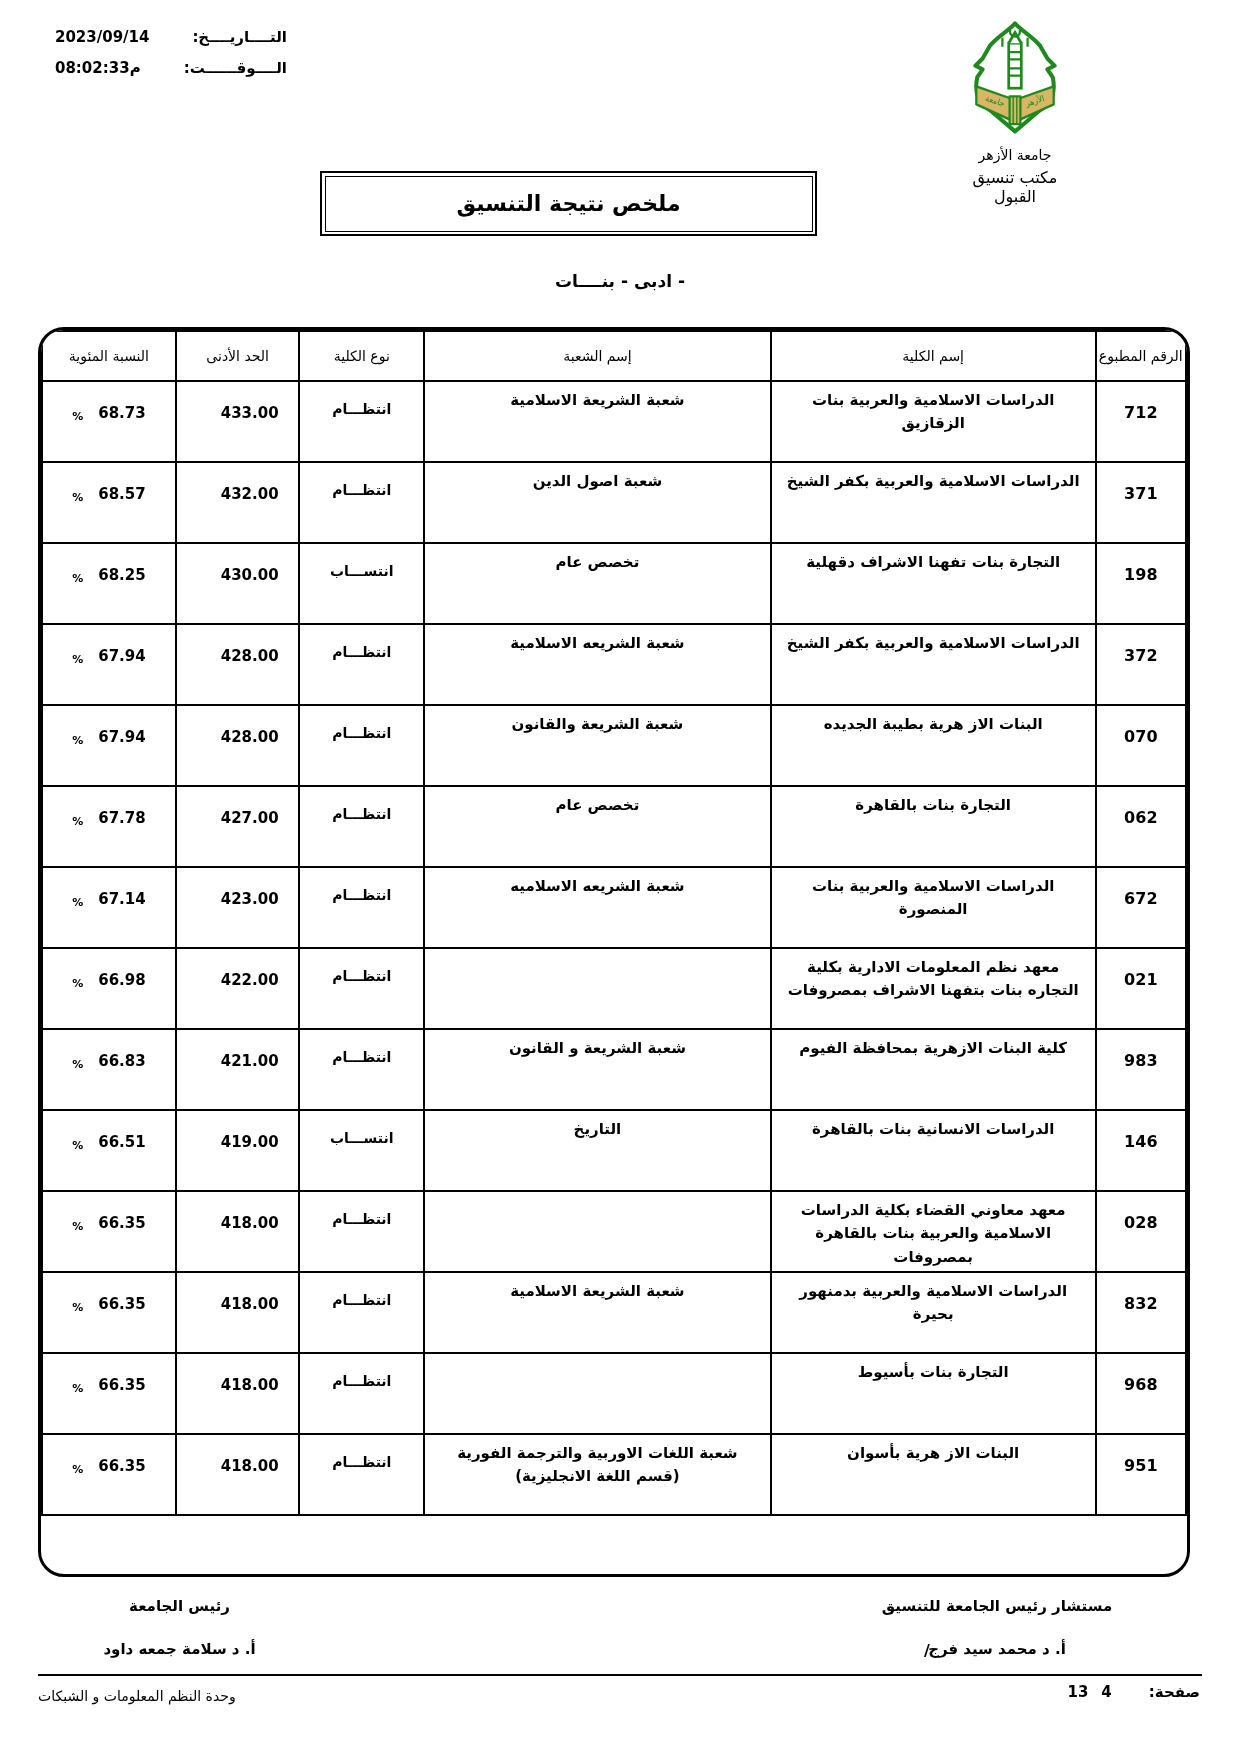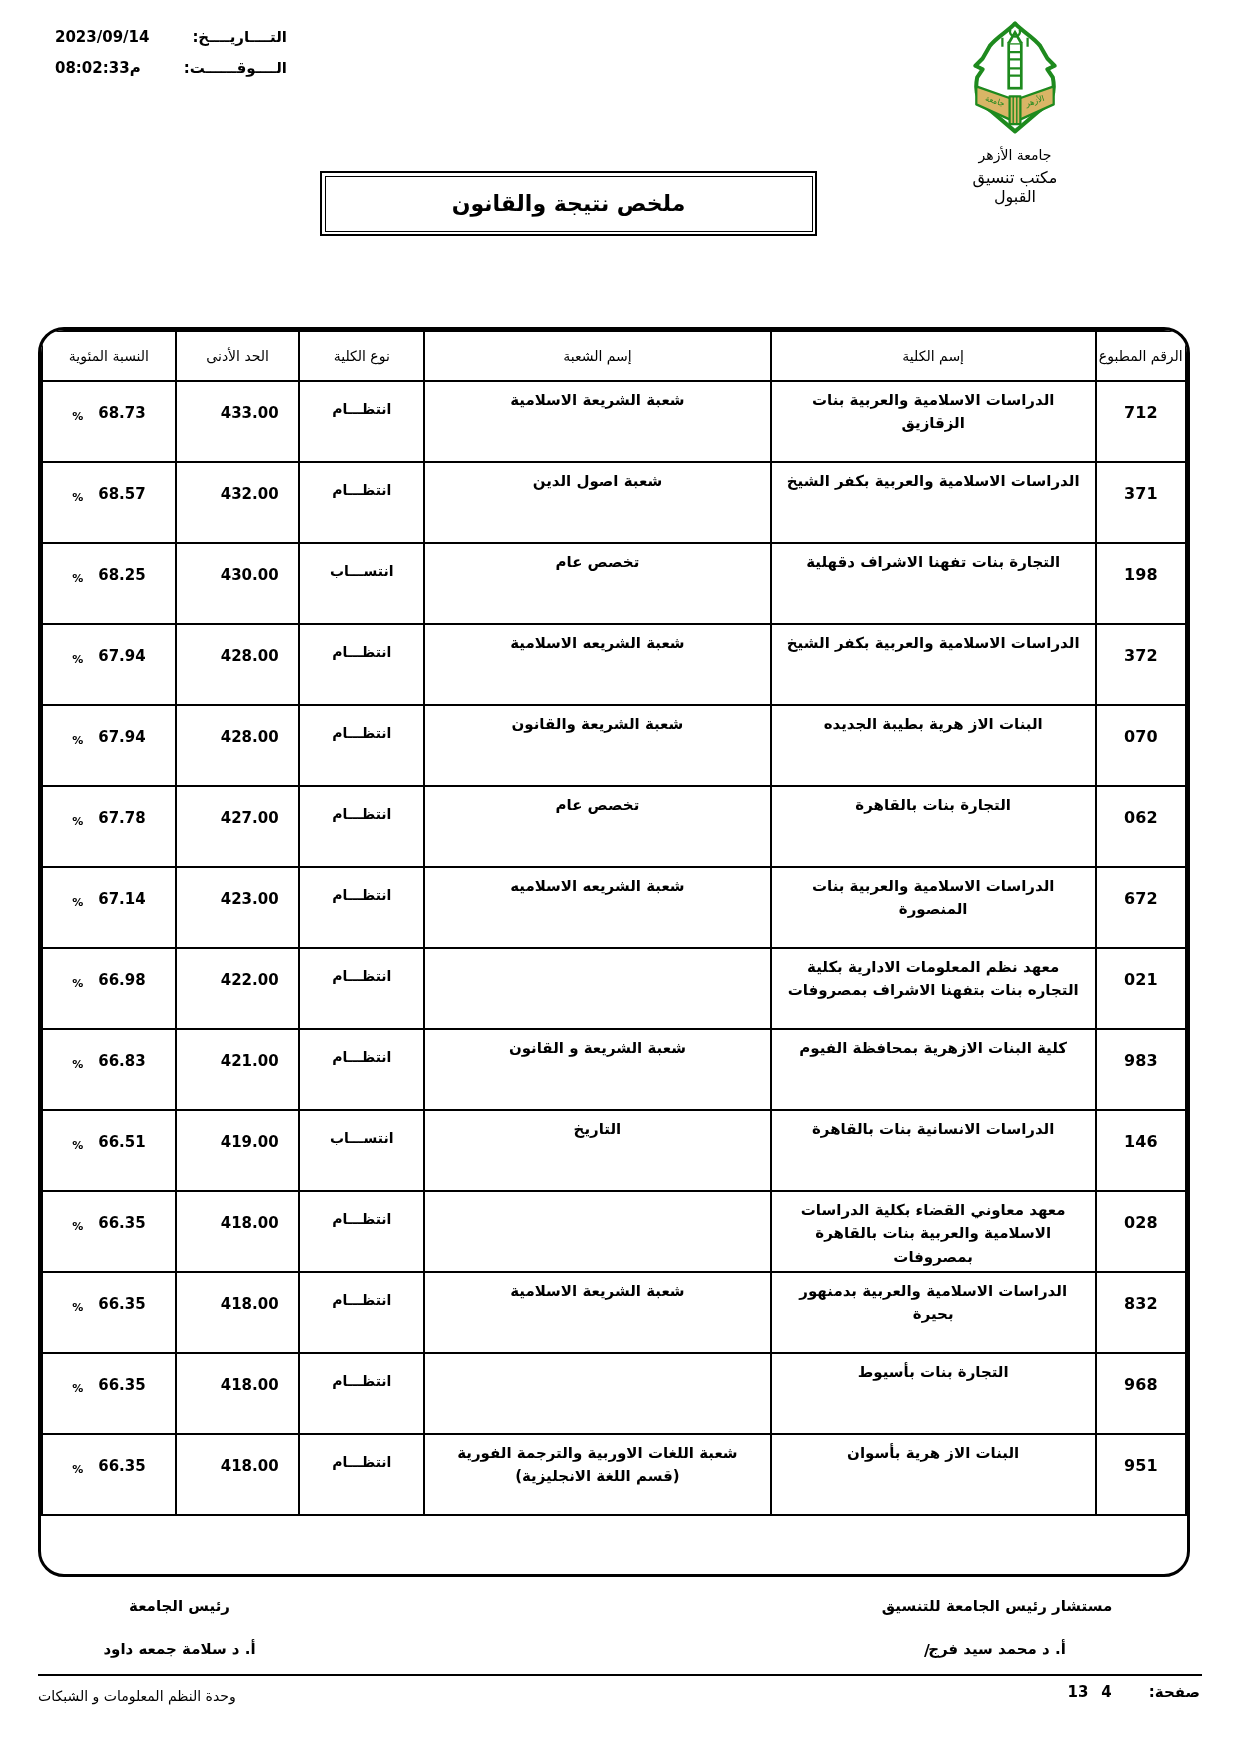--- a/index.html
+++ b/index.html
@@ -94,23 +94,24 @@
         <path d="M58,87 V118 M62,87 V118" fill="none" stroke-width="1.5"></path>
       </g>
       <text x="37" y="95" font-size="9" fill="#1e8a1e" text-anchor="middle" transform="rotate(18 37 95)">جامعة</text>
       <text x="83" y="95" font-size="9" fill="#1e8a1e" text-anchor="middle" transform="rotate(-18 83 95)">الأزهر</text>
     </svg>
     <div class="org-line1">جامعة الأزهر</div>
     <div class="org-line2">مكتب تنسيق القبول</div>
   </div>
 
   <div class="title-box">
-    <div class="title-inner">ملخص نتيجة والقانون</div>
-  </div>
-
+    <div class="title-inner">ملخص نتيجة التنسيق</div>
+  </div>
+
+  <div class="subtitle">- ادبى - بنــــات</div>
 
   <div class="table-wrap">
     <table>
       <colgroup>
         <col style="width:7.9%">
           <col style="width:28.4%">
           <col style="width:30.3%">
         <col style="width:10.9%">
           <col style="width:10.8%">
           <col style="width:11.7%">

